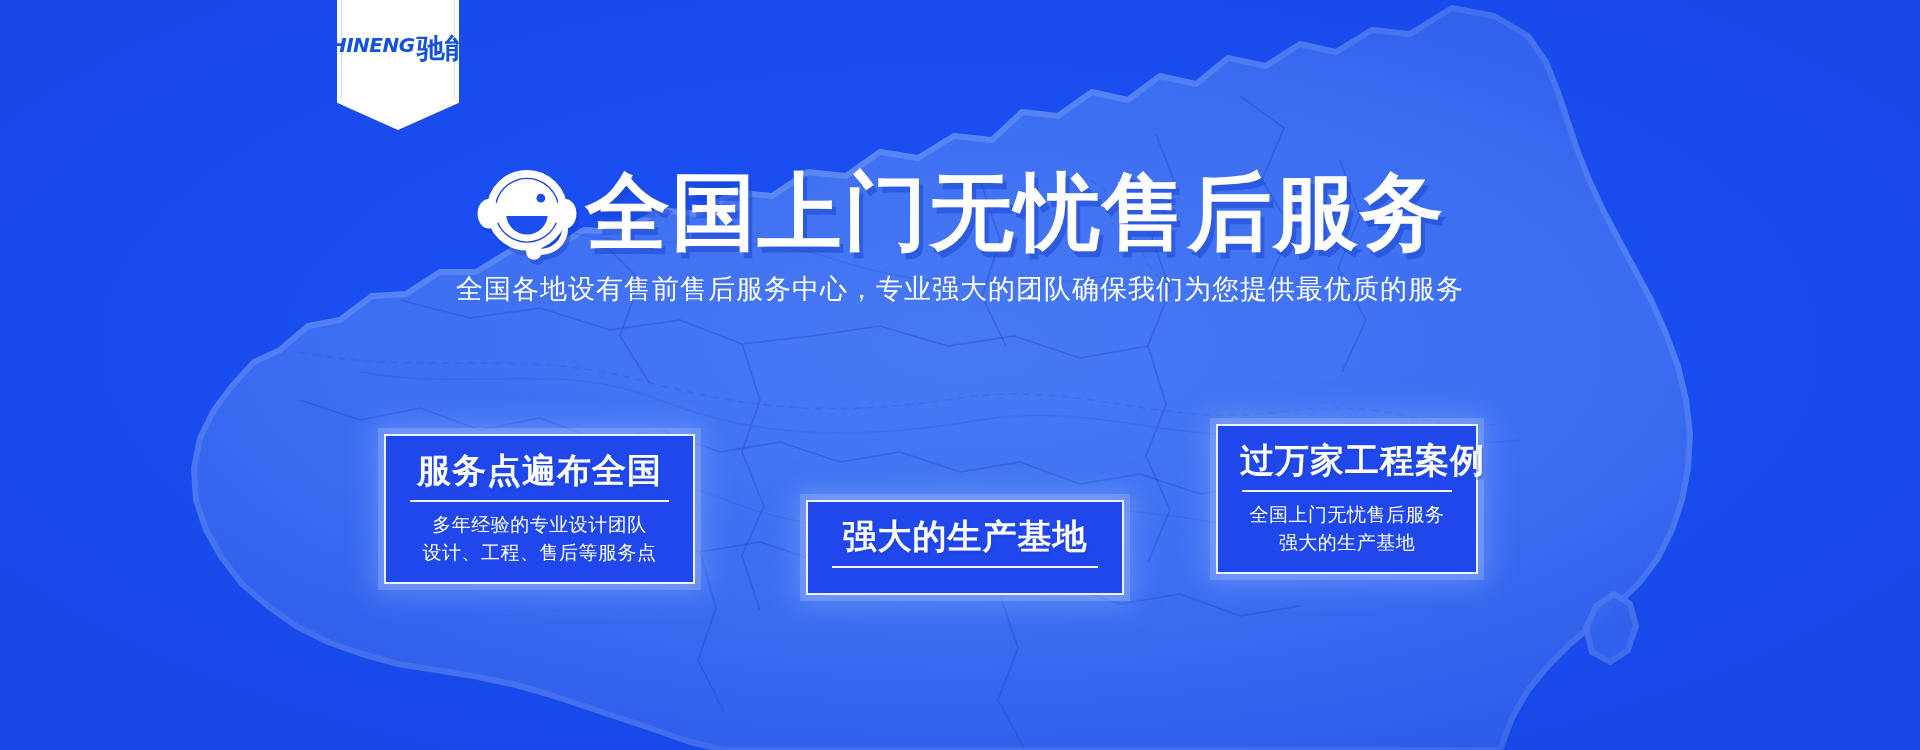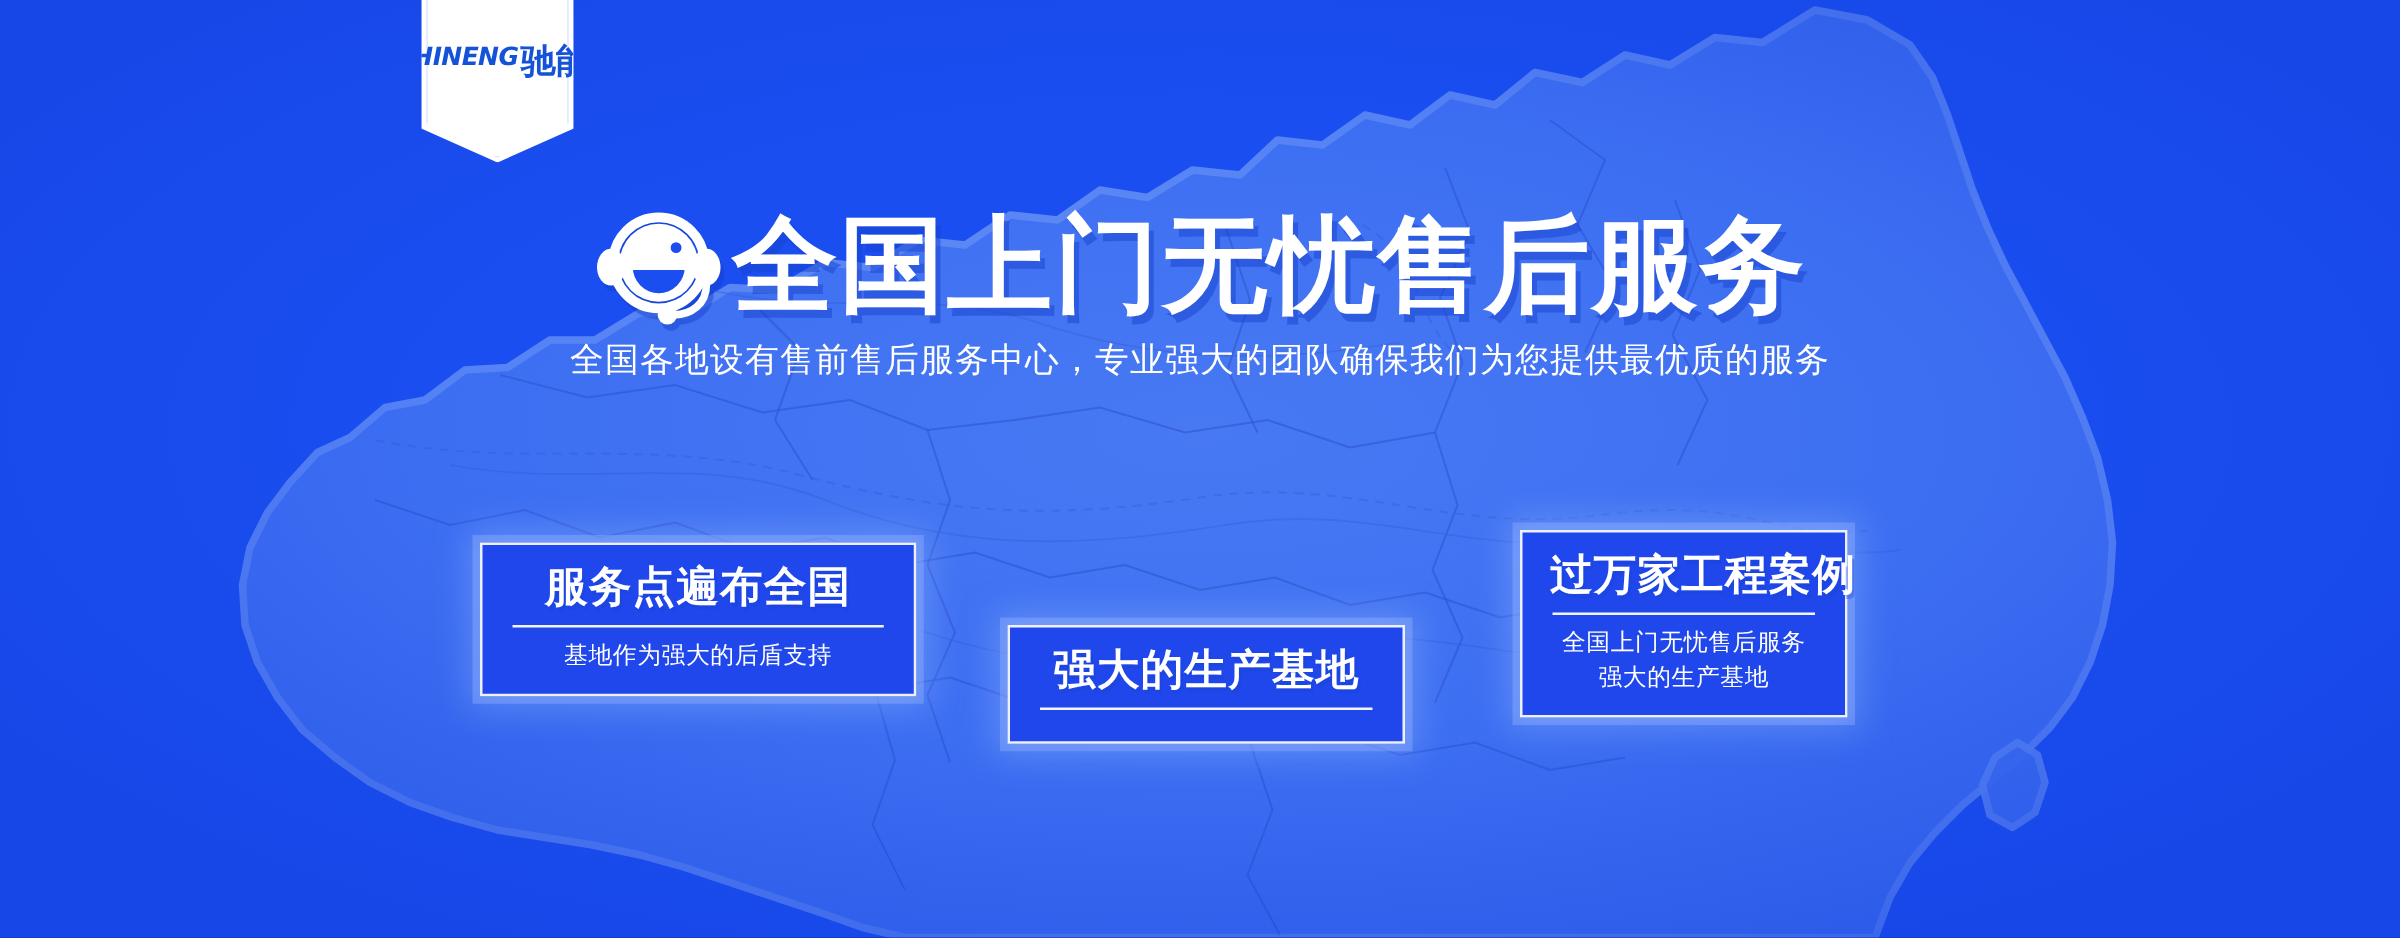--- a/index.html
+++ b/index.html
@@ -196,21 +196,21 @@
   }
   .card-desc {
     font-family: "DejaVu Sans", sans-serif;
     font-size: 19px;
     line-height: 1.45;
     color: #ffffff;
     letter-spacing: .5px;
     white-space: nowrap;
   }
 
-  #card-0 { left: 384px;  top: 434px;  width: 349px; }
+  #card-0 { left: 384px;  top: 434px;  width: 311px; }
   #card-1 { left: 806px;  top: 500px;  width: 318px; }
   #card-2 { left: 1216px; top: 424px;  width: 262px; }
 </style>
 </head>
 <body>
 
 <div id="banner">
 
   <svg class="map-layer" viewBox="0 0 1920 750" preserveAspectRatio="none">
     <g>
@@ -300,21 +300,22 @@
       <circle cx="68" cy="106" r="9" fill="#ffffff"></circle>
     </svg>
     <div class="headline">全国上门无忧售后服务</div>
   </div>
 
   <div class="subtitle">全国各地设有售前售后服务中心，专业强大的团队确保我们为您提供最优质的服务</div>
 
   <div class="card" id="card-0">
     <div class="card-title">服务点遍布全国</div>
     <div class="card-rule"></div>
-    <div class="card-desc">基地作为强大的后盾支持</div>
+    <div class="card-desc">多年经验的专业设计团队</div>
+    <div class="card-desc">设计、工程、售后等服务点</div>
   </div>
 
   <div class="card" id="card-1">
     <div class="card-title">强大的生产基地</div>
     <div class="card-rule"></div>
   </div>
 
   <div class="card" id="card-2">
     <div class="card-title">过万家工程案例</div>
     <div class="card-rule"></div>

